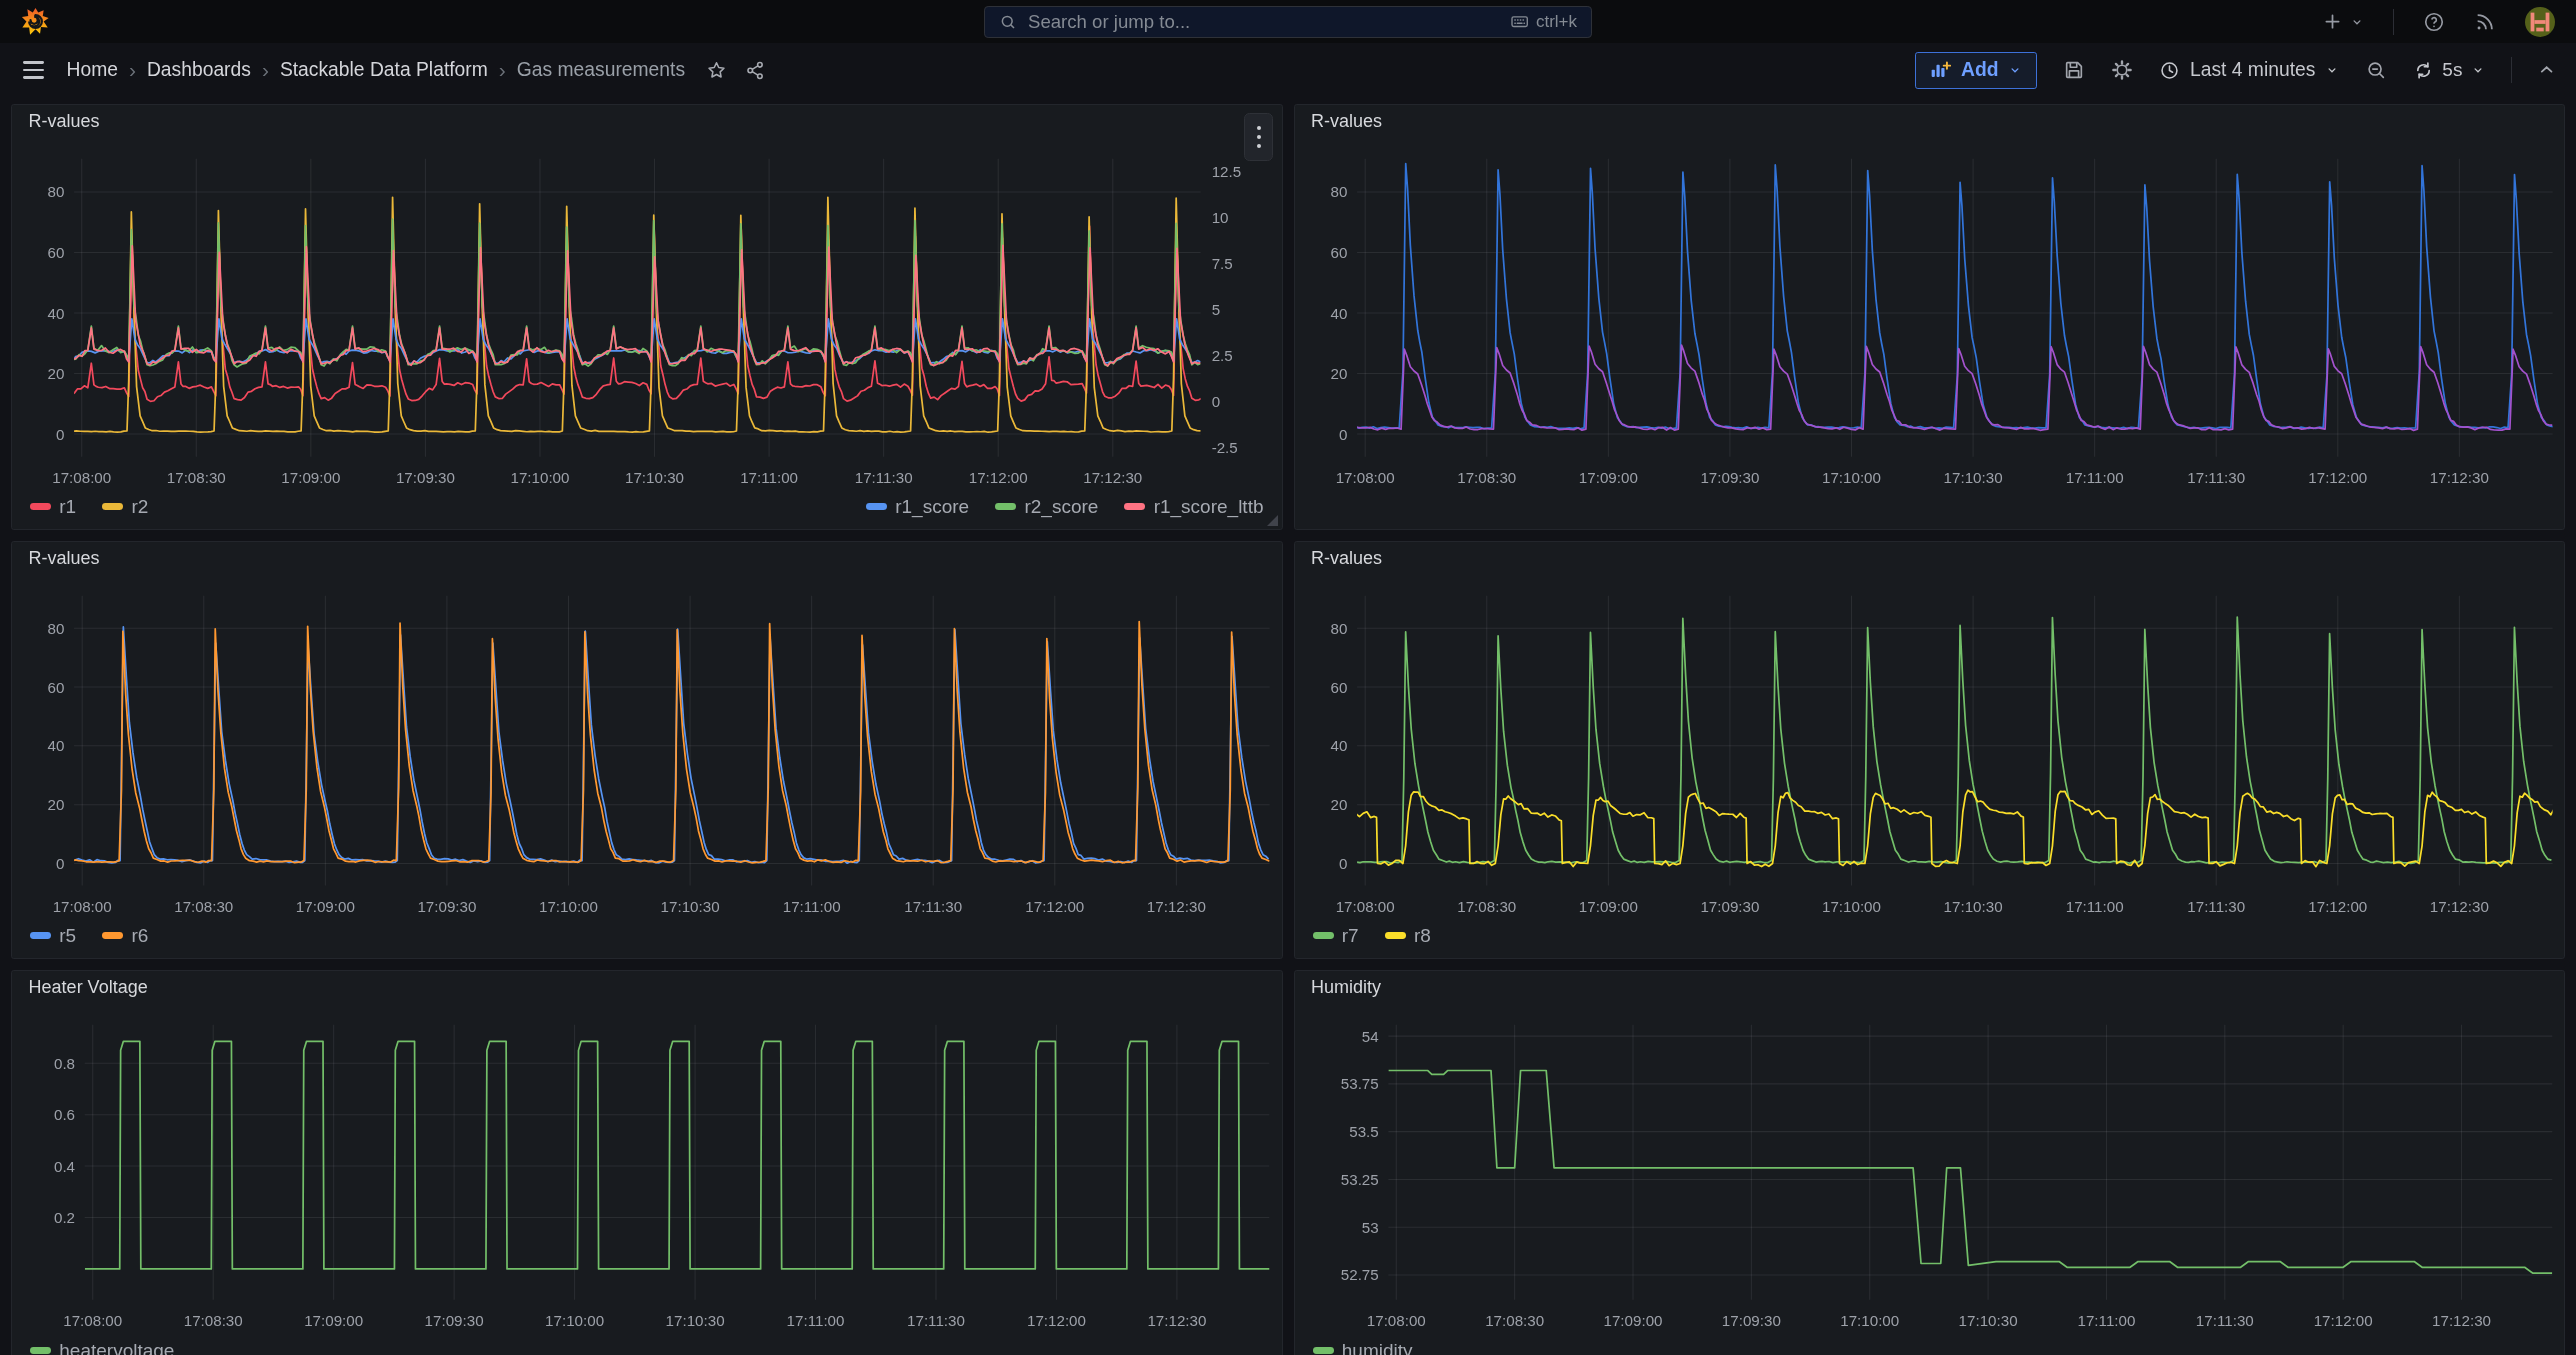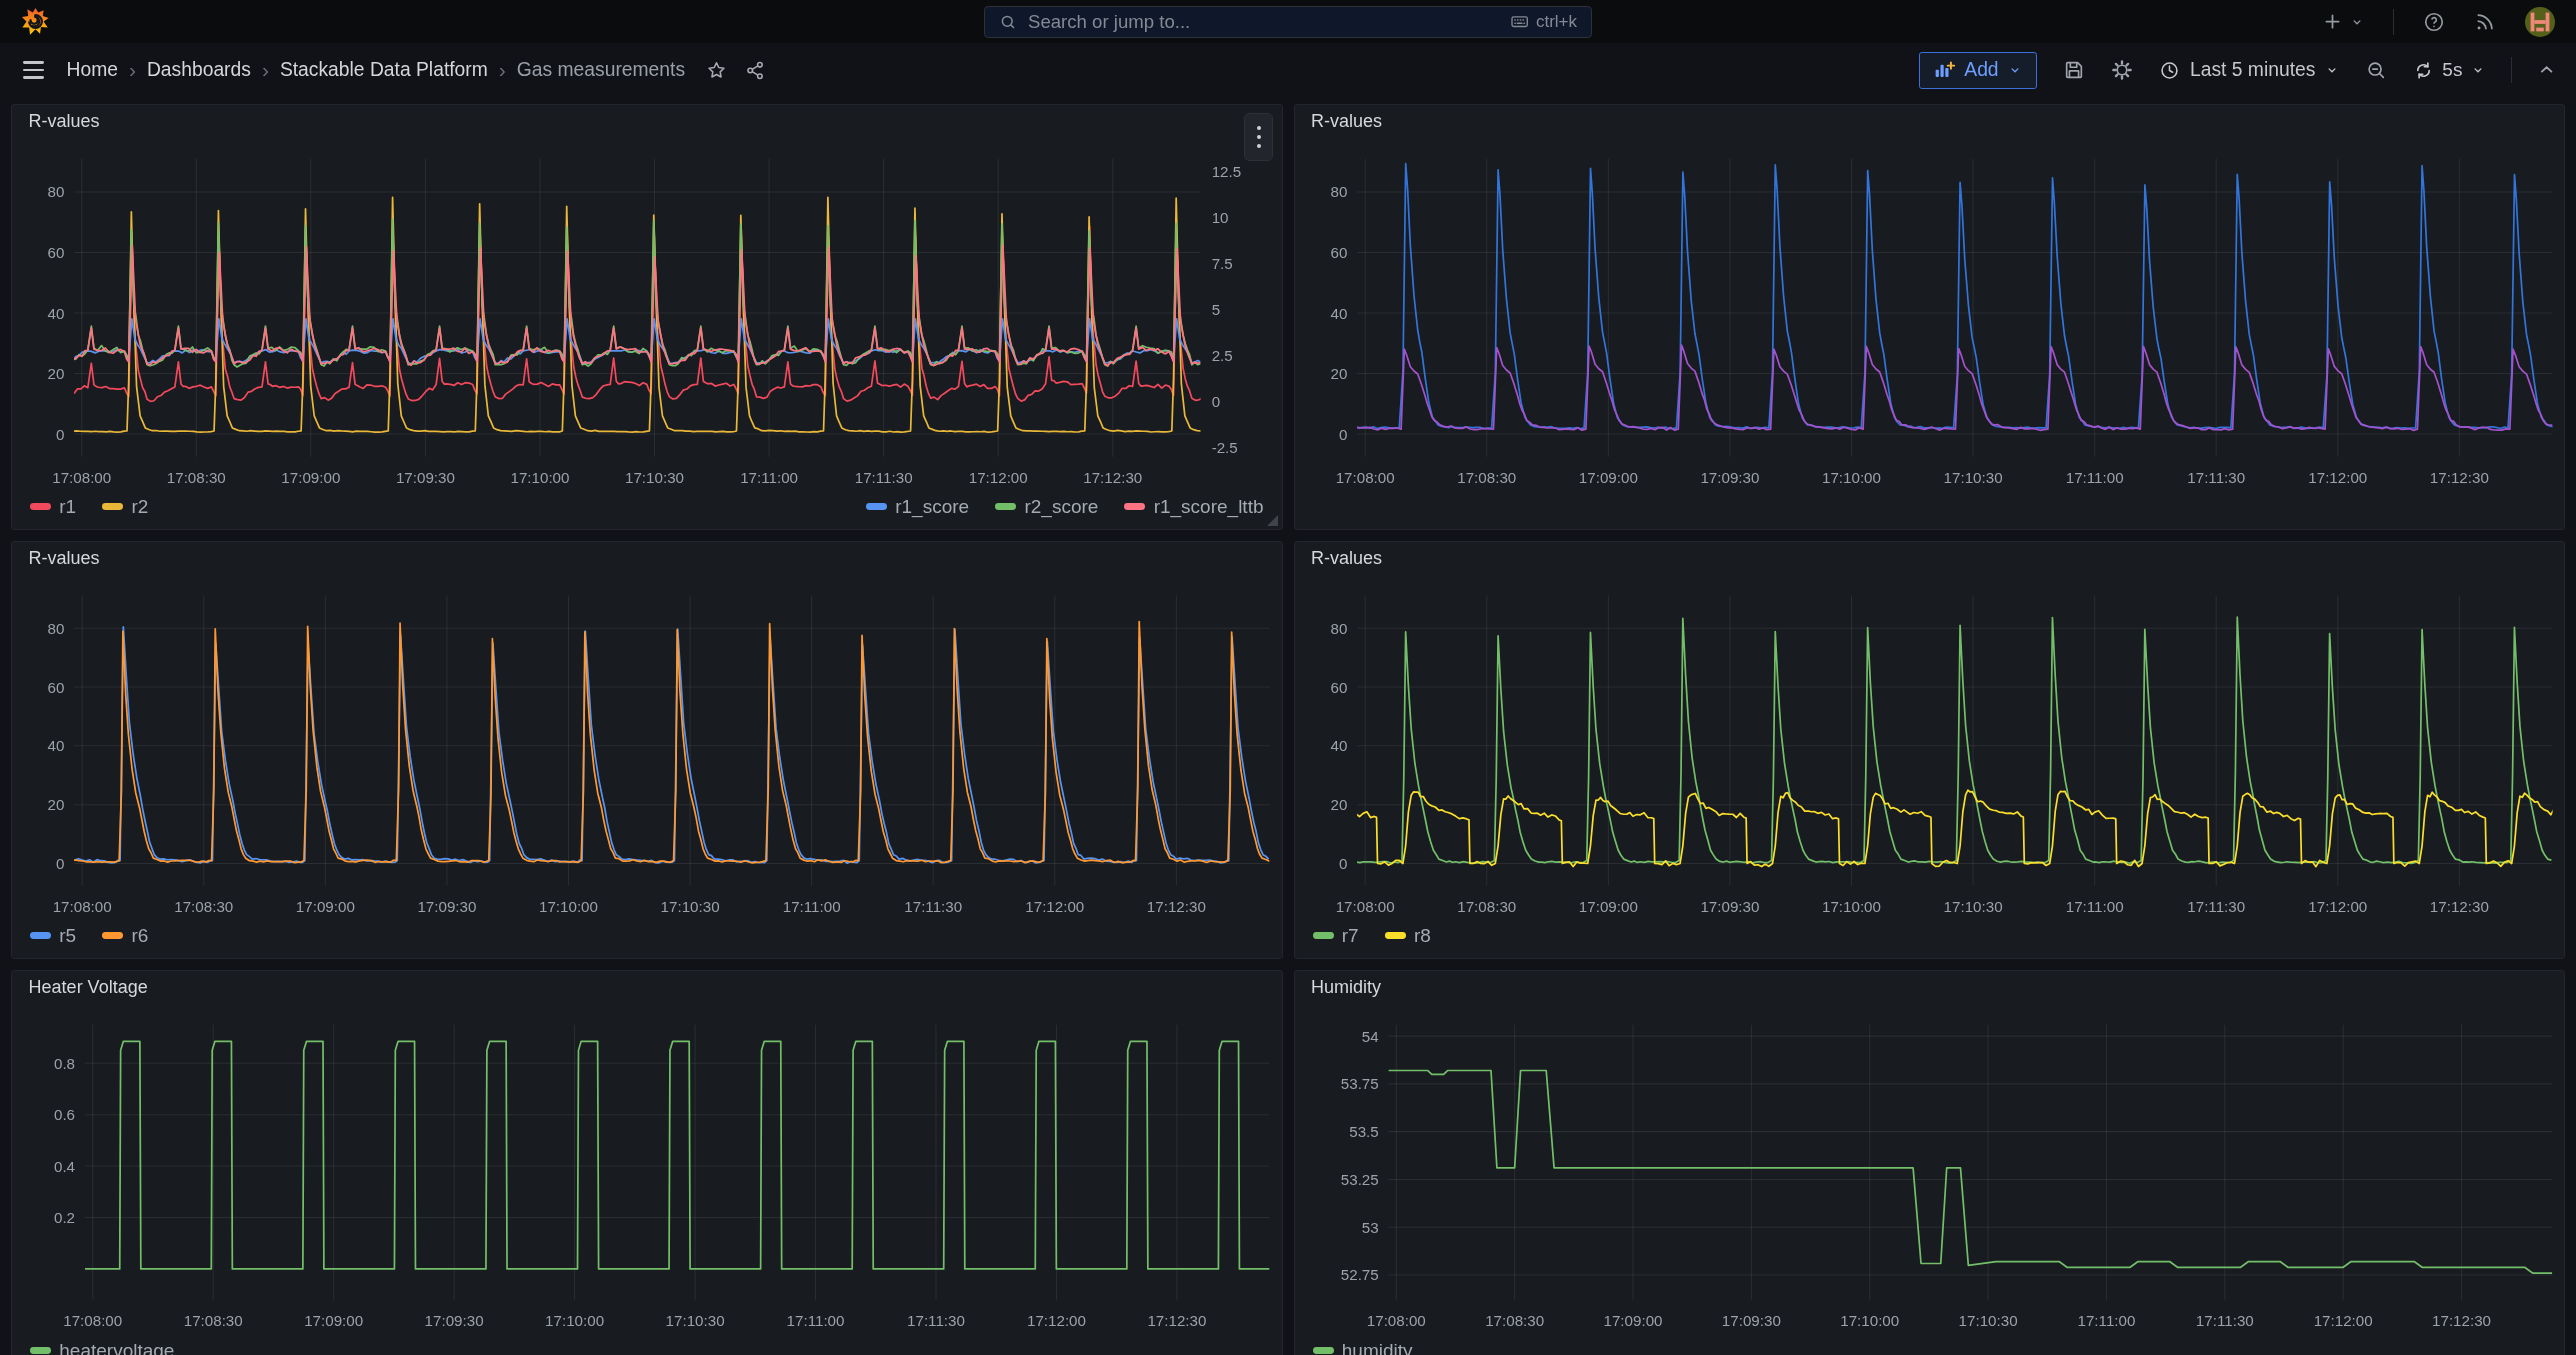--- a/index.html
+++ b/index.html
@@ -42,21 +42,21 @@
   .burger div{ width:21px; height:2.8px; border-radius:1.4px; background:#c3c5cb; }
   .crumbs{ display:flex; align-items:center; gap:11px; font-size:19.3px; }
   .crumb{ color:#d5d6db; white-space:nowrap; }
   .crumb.last{ color:#9aa0a8; }
   .crumb-sep{ color:#6b7078; font-size:21px; }
   .crumb-icons{ display:flex; align-items:center; gap:18px; color:#a8abb2; margin-left:2.8px; }
   .subnav-right{ margin-left:auto; display:flex; align-items:center; gap:26px; color:#a2a5ad; }
   .add-btn{
     display:flex; align-items:center; gap:9.7px; height:37px; padding:0 14px;
     border:0.7px solid #3d71d9; border-radius:2.8px; background:rgba(61,113,217,0.10);
-    color:#6e9fff; font-size:19.3px; font-weight:400; cursor:pointer;
+    color:#6e9fff; font-size:19.3px; font-weight:700; cursor:pointer;
   }
   .time-btn{ display:flex; align-items:center; gap:9.7px; font-size:19.3px; color:#c6c8ce; cursor:pointer; }
   .interval-btn{ display:flex; align-items:center; gap:8.3px; font-size:19px; color:#c6c8ce; cursor:pointer; }
   
   .content{
     padding:7px 11px 0; display:grid; gap:11px;
     grid-template-columns:1fr 1fr;
     grid-template-rows:426px 418px 404px;
   }
   .panel{
@@ -208,21 +208,21 @@
         <g stroke-width="2.6" stroke-linecap="round">
           <path d="M12 2.6v2.4M12 19v2.4M2.6 12h2.4M19 12h2.4M5.4 5.4l1.7 1.7M16.9 16.9l1.7 1.7M18.6 5.4l-1.7 1.7M7.1 16.9l-1.7 1.7"></path>
         </g>
       </svg>
 
     <div class="time-btn">
       <svg class="icon" viewBox="0 0 24 24" width="21" height="21" fill="none" stroke="#c6c8ce" stroke-width="1.8">
           <circle cx="12" cy="12" r="8.5"></circle>
           <path stroke-linecap="round" d="M12 7v5l3.5 2"></path>
         </svg>
-      <span>Last 5 minutes</span>
+      <span>Last 4 minutes</span>
       <svg class="icon" viewBox="0 0 24 24" width="14" height="14" fill="none" stroke="#c6c8ce" stroke-width="2.2" stroke-linecap="round">
           <path d="M7 10l5 5 5-5"></path>
         </svg>
     </div>
 
     <svg class="icon" viewBox="0 0 24 24" width="22" height="22" fill="none" stroke="currentColor" stroke-width="1.8">
         <circle cx="11" cy="11" r="6.5"></circle>
         <path stroke-linecap="round" d="M8.5 11h5M15.8 15.8L20 20"></path>
       </svg>
 

